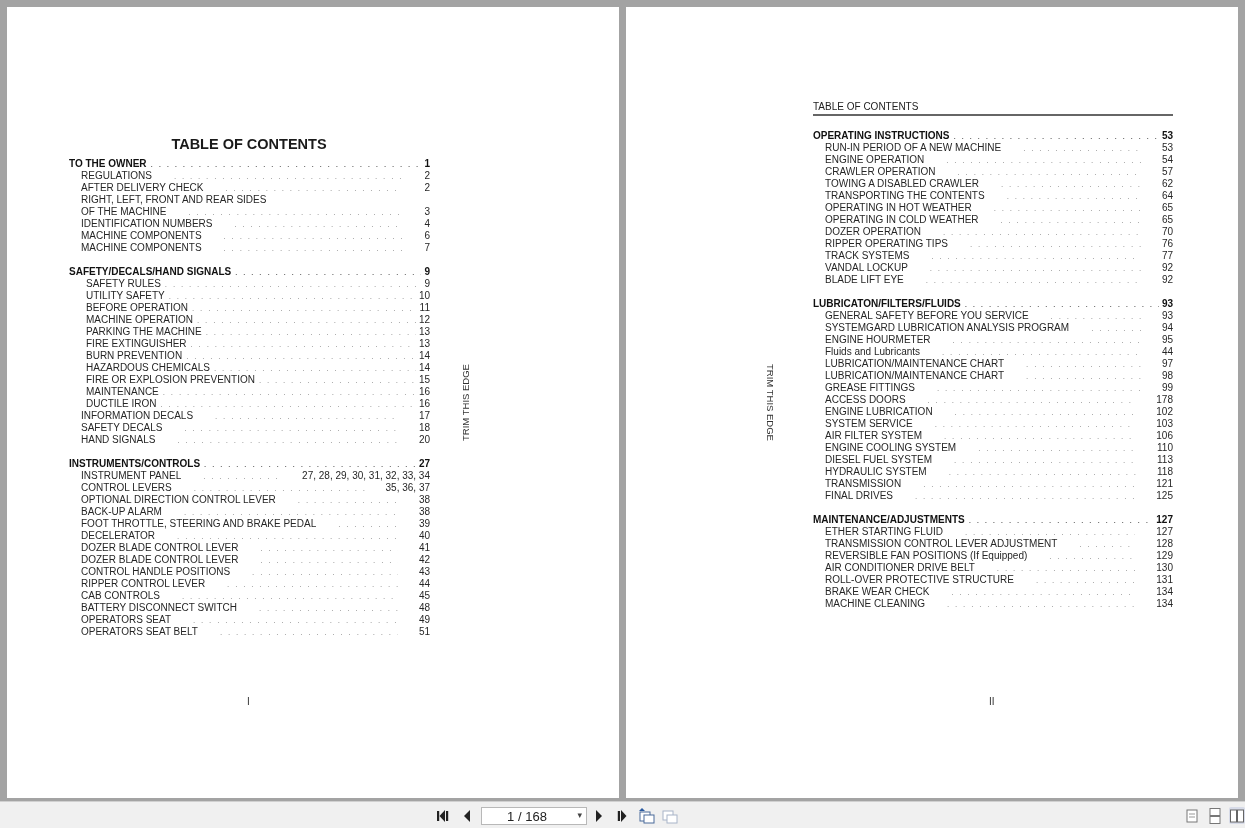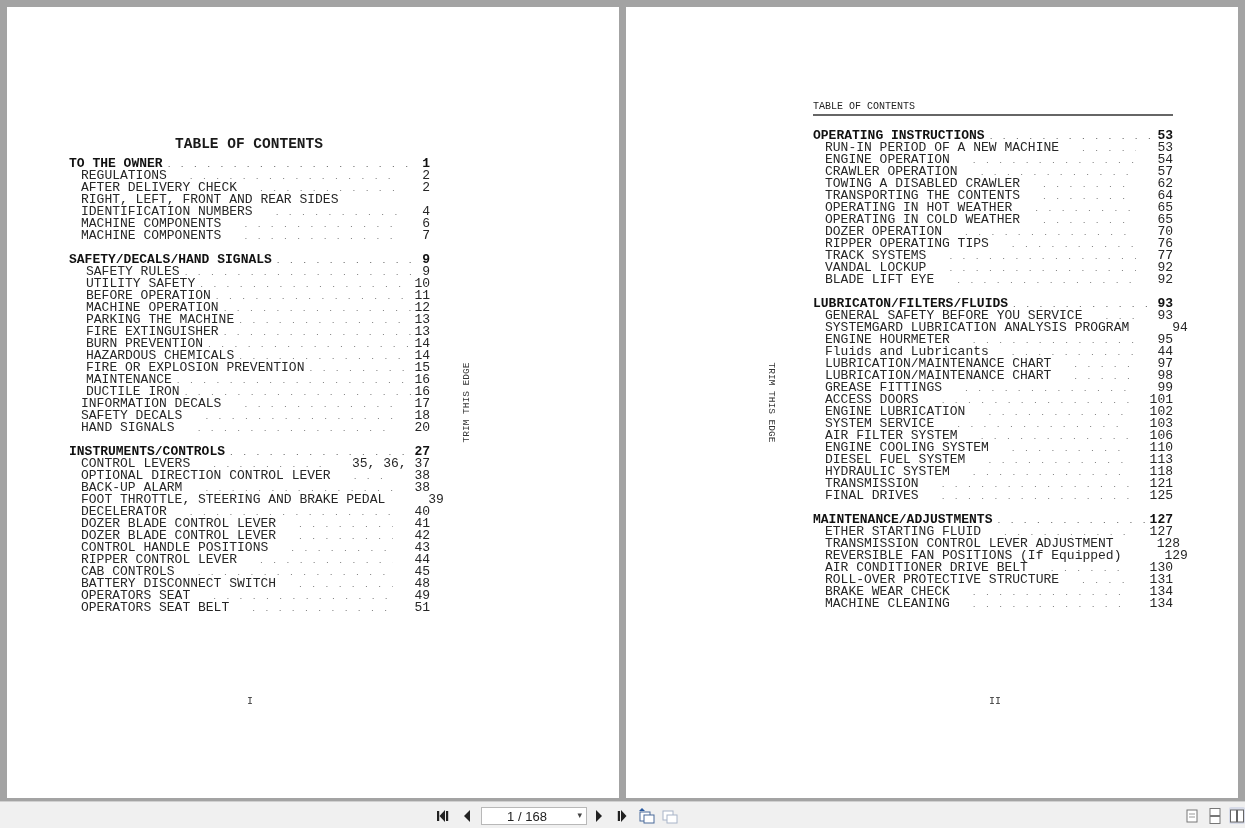--- a/index.html
+++ b/index.html
@@ -8,36 +8,36 @@
     background: #a3a3a3;
     font-family: "Liberation Sans", sans-serif;
     color: #222;
     position: relative;
   }
   .viewer {
     position: absolute; left: 0; top: 0; width: 1245px; height: 801px;
     background: #a3a3a3;
   }
   .page {
-    position: absolute; top: 7px; height: 791px; background: #fff; font-family: Liberation Mono, monospace;
+    position: absolute; top: 7px; height: 791px; background: #fff;
   }
   #page-left { left: 7px; width: 612px; }
   #page-right { left: 626px; width: 612px; }
 
   .toc-title {
     position: absolute; left: 0; width: 484px; top: 129px;
     text-align: center; font-weight: bold; font-size: 14.5px; color: #1a1a1a;
   }
   .running-head {
     position: absolute; left: 187px; top: 94px; width: 360px;
     font-size: 10px; color: #222;
     border-bottom: 2px solid #666; padding-bottom: 2px;
   }
 
-  .toc { position: absolute; font-size: 13px; line-height: 12px; color: #262626; }
+  .toc { position: absolute; font-size: 10px; line-height: 12px; color: #262626; }
   #page-left .toc { left: 62px; top: 151px; width: 361px; }
   #page-right .toc { left: 187px; top: 123px; width: 360px; }
 
   .section { margin-bottom: 12px; }
   .row { display: flex; align-items: baseline; height: 12px; white-space: nowrap; }
   .row.head { font-weight: bold; color: #111; }
   .row.l1 { padding-left: 12px; gap: 18px; }
   .row.l2 { padding-left: 17px; }
   .row .lbl { flex: 0 0 auto; padding-right: 4px; }
   .row .dots {
@@ -102,20 +102,25 @@
             <span class="lbl">AFTER DELIVERY CHECK</span>
             <span class="dots"></span>
             <span class="pg">2</span>
           </div>
           <div class="row l1 nodots">
             <span class="lbl">RIGHT, LEFT, FRONT AND REAR SIDES</span>
             <span class="dots"></span>
             <span class="pg"></span>
           </div>
           <div class="row l1">
+            <span class="lbl">OF THE MACHINE</span>
+            <span class="dots"></span>
+            <span class="pg">3</span>
+          </div>
+          <div class="row l1">
             <span class="lbl">IDENTIFICATION NUMBERS</span>
             <span class="dots"></span>
             <span class="pg">4</span>
           </div>
           <div class="row l1">
             <span class="lbl">MACHINE COMPONENTS</span>
             <span class="dots"></span>
             <span class="pg">6</span>
           </div>
           <div class="row l1">
@@ -199,20 +204,25 @@
             <span class="lbl">HAND SIGNALS</span>
             <span class="dots"></span>
             <span class="pg">20</span>
           </div>
         </div>
         <div class="section">
           <div class="row head">
             <span class="lbl">INSTRUMENTS/CONTROLS</span>
             <span class="dots"></span>
             <span class="pg">27</span>
+          </div>
+          <div class="row l1">
+            <span class="lbl">INSTRUMENT PANEL</span>
+            <span class="dots"></span>
+            <span class="pg">27, 28, 29, 30, 31, 32, 33, 34</span>
           </div>
           <div class="row l1">
             <span class="lbl">CONTROL LEVERS</span>
             <span class="dots"></span>
             <span class="pg">35, 36, 37</span>
           </div>
           <div class="row l1">
             <span class="lbl">OPTIONAL DIRECTION CONTROL LEVER</span>
             <span class="dots"></span>
             <span class="pg">38</span>
@@ -385,21 +395,21 @@
             <span class="pg">98</span>
           </div>
           <div class="row l1">
             <span class="lbl">GREASE FITTINGS</span>
             <span class="dots"></span>
             <span class="pg">99</span>
           </div>
           <div class="row l1">
             <span class="lbl">ACCESS DOORS</span>
             <span class="dots"></span>
-            <span class="pg">101</span>
+            <span class="pg">178</span>
           </div>
           <div class="row l1">
             <span class="lbl">ENGINE LUBRICATION</span>
             <span class="dots"></span>
             <span class="pg">102</span>
           </div>
           <div class="row l1">
             <span class="lbl">SYSTEM SERVICE</span>
             <span class="dots"></span>
             <span class="pg">103</span>

